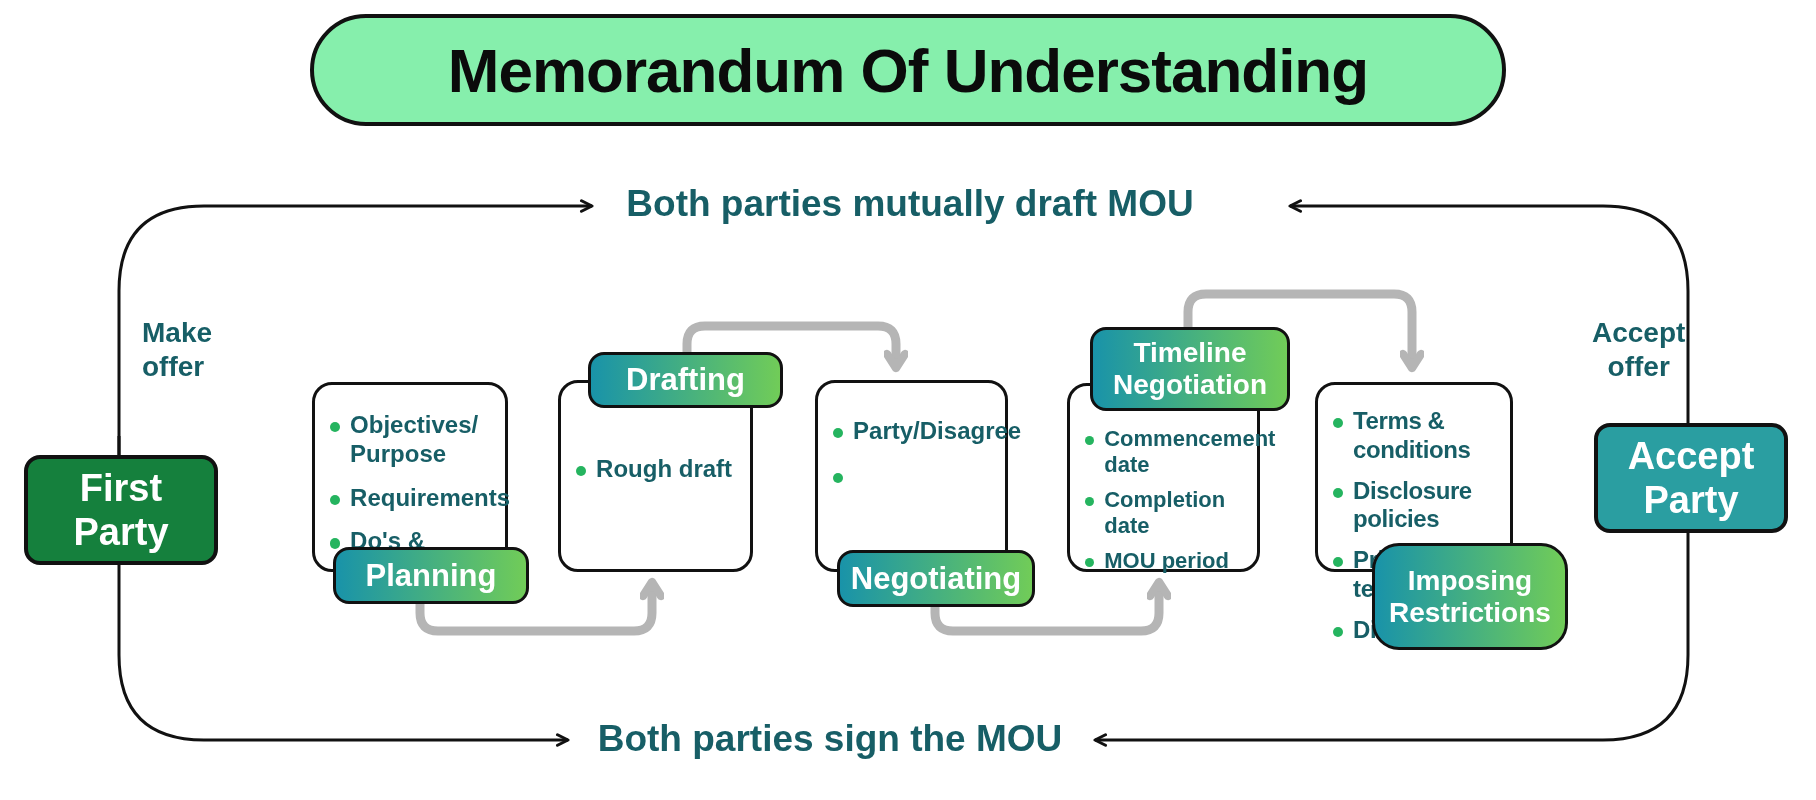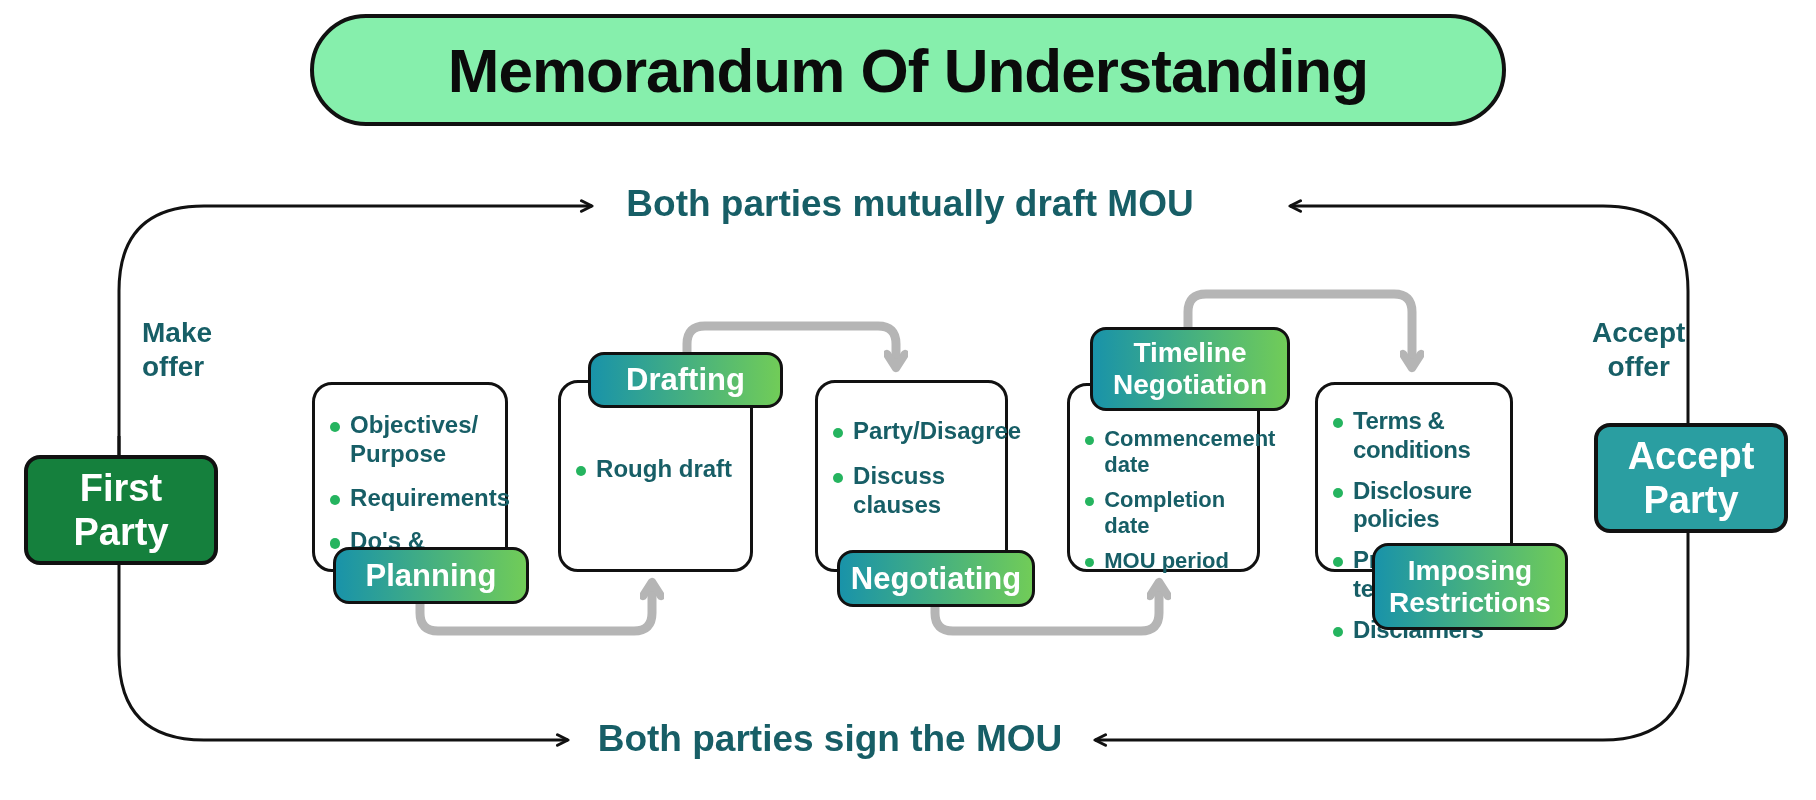--- a/index.html
+++ b/index.html
@@ -65,21 +65,21 @@
   .pill{
     position:absolute;background:linear-gradient(90deg,#1993A9 0%,#71CC58 100%);
     border:3.5px solid #111;border-radius:16px;box-sizing:border-box;
     display:flex;align-items:center;justify-content:center;color:#fff;font-weight:700;
     text-align:center;white-space:pre-line;
   }
   #pill1{left:333px;top:547px;width:196px;height:57px;font-size:31px;}
   #pill2{left:588px;top:352px;width:195px;height:56px;font-size:31px;}
   #pill3{left:837px;top:550px;width:198px;height:57px;font-size:31px;}
   #pill4{left:1090px;top:327px;width:200px;height:84px;font-size:28px;line-height:1.14;}
-  #pill5{left:1372px;top:543px;width:196px;height:87px;font-size:28px;line-height:1.14;}
+  #pill5{left:1372px;top:543px;width:196px;height:107px;font-size:28px;line-height:1.14;border-radius:27px;}
 </style>
 </head>
 <body>
 
 <div class="canvas">
 
   <svg class="layer" width="1816" height="800" viewBox="0 0 1816 800">
     <defs>
       <marker id="barrow" viewBox="0 0 10 10" refX="8.5" refY="5" markerWidth="15" markerHeight="15" markerUnits="userSpaceOnUse" orient="auto">
         <path d="M1.5 1.5 L8.5 5 L1.5 8.5" fill="none" stroke="#111" stroke-width="2" stroke-linecap="round" stroke-linejoin="round"></path>
@@ -151,21 +151,20 @@
   <div class="pill" id="pill2">Drafting</div>
 
   <div class="card" id="card3">
     <ul>
       <li>
         <span class="dot"></span>
         <span class="item-text">Party/Disagree</span>
         </li>
       <li>
         <span class="dot"></span>
-        <span class="item-text">Discuss clauses</span>
         </li>
     </ul>
   </div>
   <div class="pill" id="pill3">Negotiating</div>
 
   <div class="card" id="card4">
     <ul>
       <li>
         <span class="dot"></span>
         <span class="item-text">Commencement

